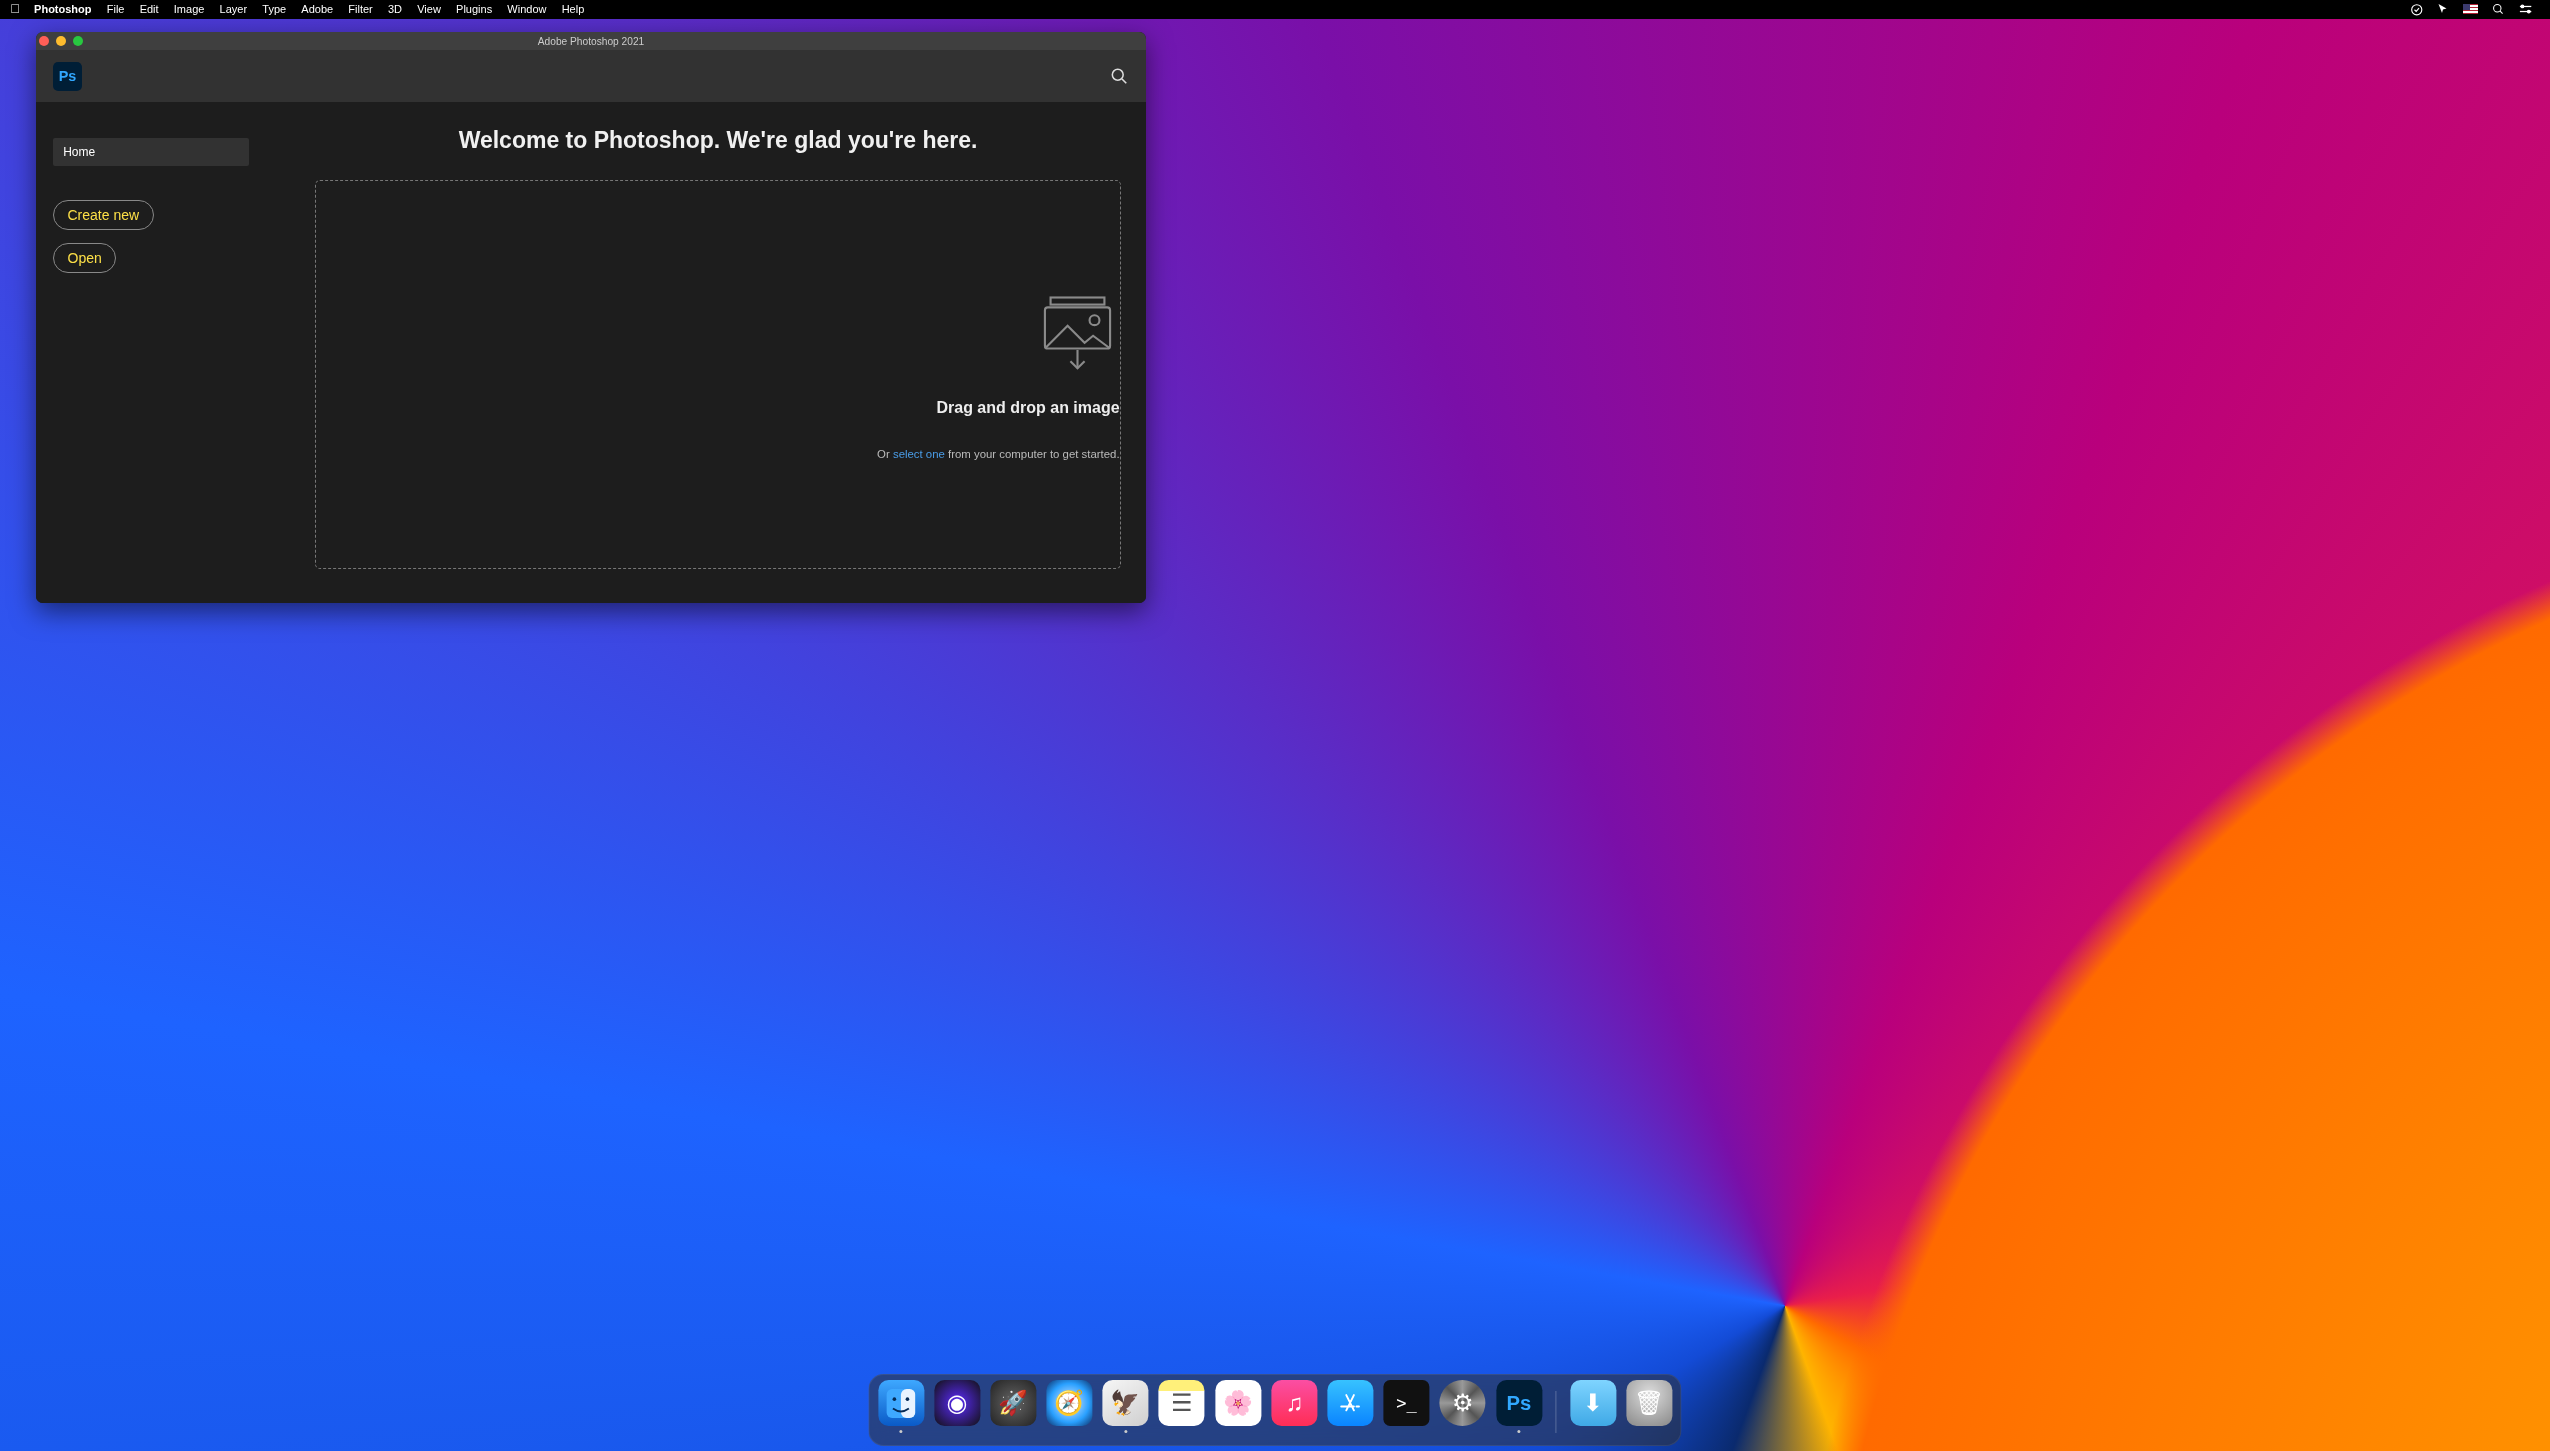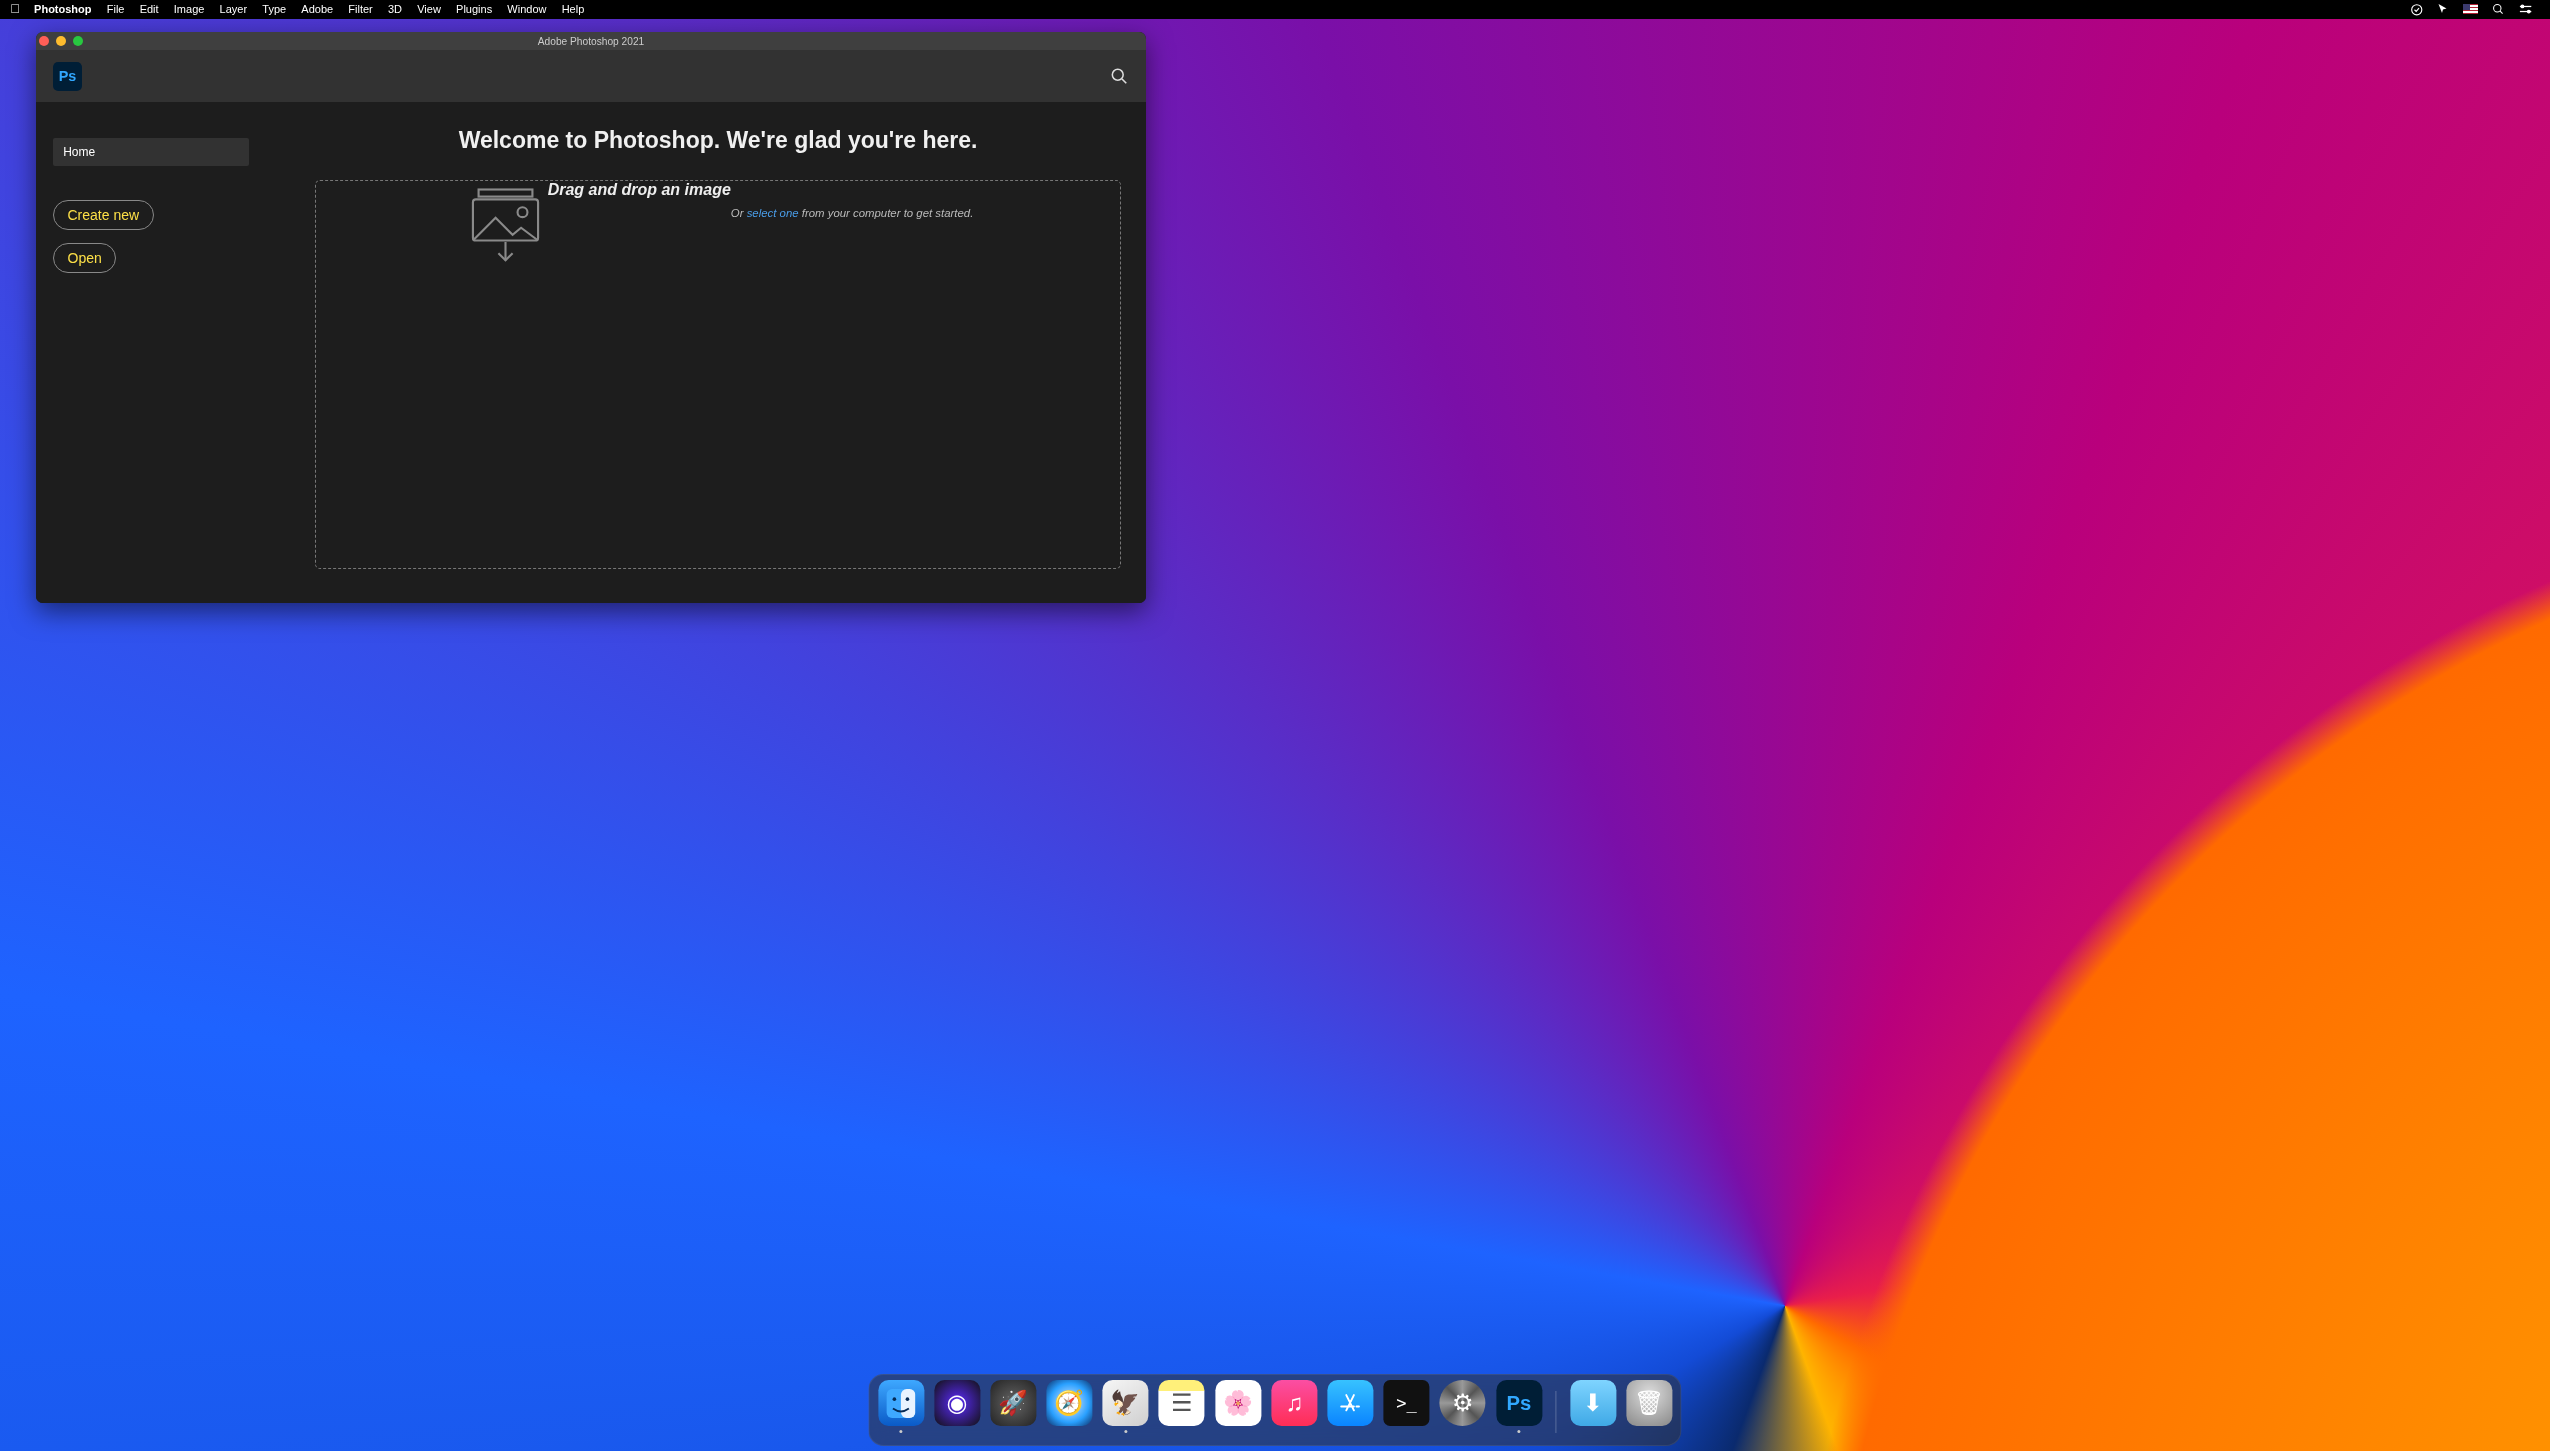--- a/index.html
+++ b/index.html
@@ -69,21 +69,21 @@
 .pillbtn {
   border: 0.8px solid #888; color: #fde047; background: transparent;
   border-radius: 15.2px; padding: 6px 13.5px; font-size: 14px;
   display: inline-block; margin-bottom: 13.5px; cursor: pointer;
 }
 
 .main { flex: 1; padding: 25.4px 25.4px 34px; display: flex; flex-direction: column; }
 .welcome { color: #f0f0f0; font-size: 23px; font-weight: 700; text-align: center; margin-bottom: 25.4px; }
 .dropzone {
   flex: 1; border: 0.8px dashed #777; border-radius: 5.1px;
-  display: flex; flex-direction: row; align-items: flex-start; justify-content: center; font-style: italic;
+  display: flex; flex-direction: column; align-items: flex-end; justify-content: center;
 }
 .dropicon { color: #888; margin-bottom: 22px; }
 .dztitle { color: #eee; font-size: 16px; font-weight: 600; margin-bottom: 5.1px; }
 .dzsub   { color: #bbb; font-size: 11.4px; margin-top: 26px; }
 .dzsub a { color: #4a9de8; text-decoration: none; cursor: pointer; }
 
 
 .dockwrap {
   position: absolute; bottom: 5.1px; left: 50%; transform: translateX(-50%);
   z-index: 6;

